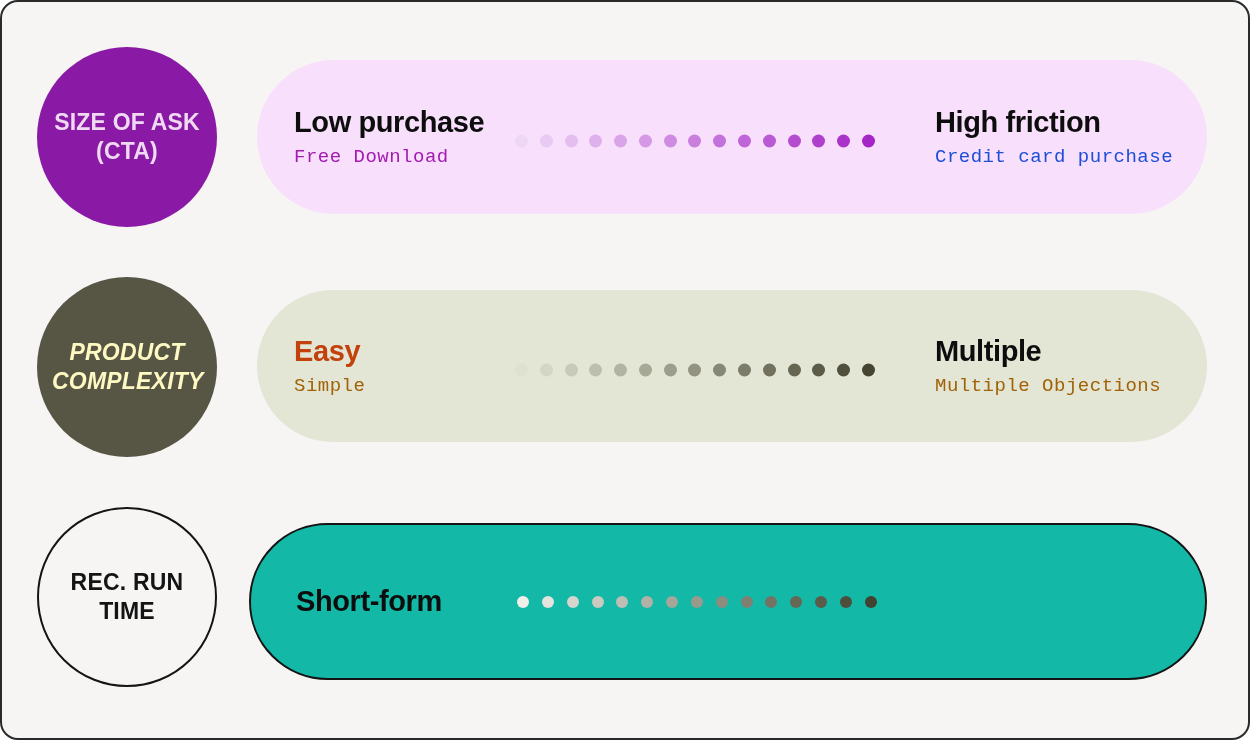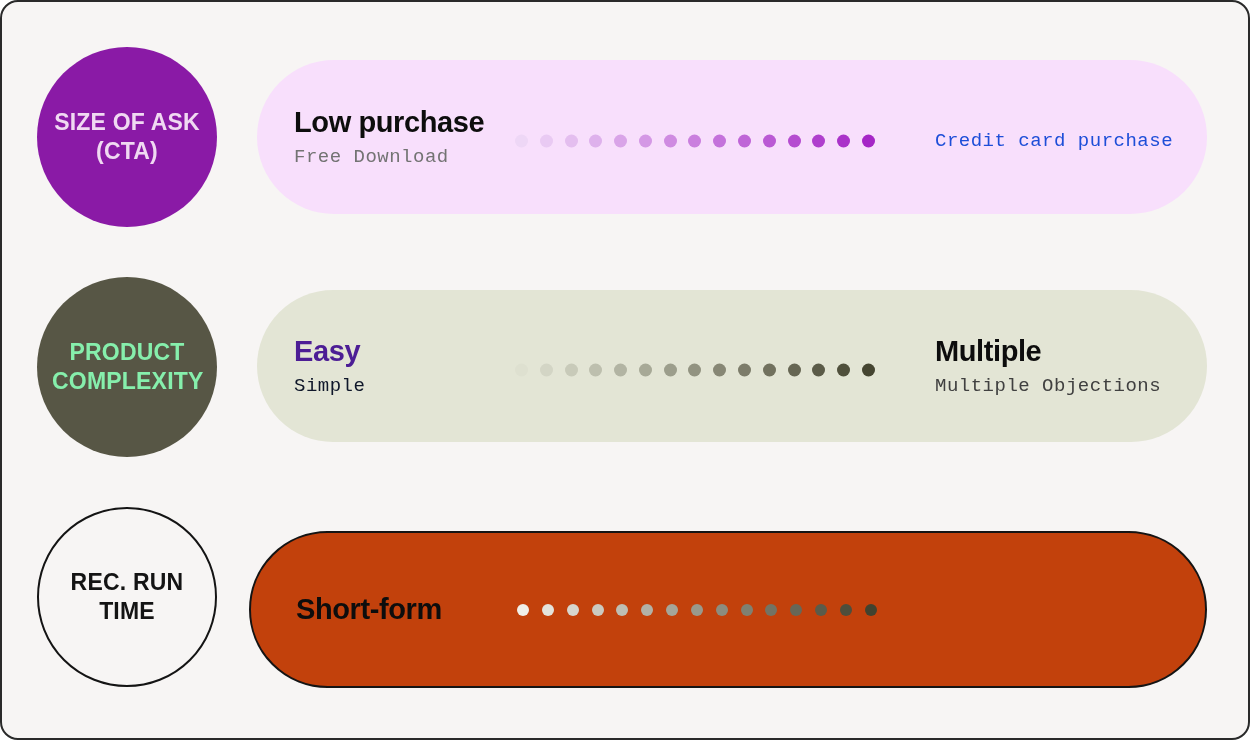--- a/index.html
+++ b/index.html
@@ -50,83 +50,84 @@
 <div class="canvas">
   <div class="card">
 
     <div class="row" style="top:45px">
       <div class="circle" style="background-color: rgb(138, 26, 166); color: rgb(240, 217, 242);">
         <span class="circle-label">SIZE OF ASK (CTA)</span>
       </div>
       <div class="pill" style="top: 13px; width: 950px; height: 154px; background-color: rgb(248, 223, 252);">
         <div class="side left">
           <div class="title" style="color: rgb(13, 13, 13);">Low purchase</div>
-          <div class="subtitle" style="color: #737373;">Free Download</div>
+          <div class="subtitle" style="color: #a21caf;">Free Download</div>
         </div>
         <div class="dots offset">
             <span class="dot" style="height: 13px; width: 13px; background-color: rgb(238, 215, 246);"></span>
             <span class="dot" style="height: 13px; width: 13px; background-color: rgb(233, 202, 243);"></span>
             <span class="dot" style="height: 13px; width: 13px; background-color: rgb(228, 190, 239);"></span>
             <span class="dot" style="height: 13px; width: 13px; background-color: rgb(222, 177, 236);"></span>
             <span class="dot" style="height: 13px; width: 13px; background-color: rgb(217, 164, 232);"></span>
             <span class="dot" style="height: 13px; width: 13px; background-color: rgb(212, 152, 229);"></span>
             <span class="dot" style="height: 13px; width: 13px; background-color: rgb(207, 139, 225);"></span>
             <span class="dot" style="height: 13px; width: 13px; background-color: rgb(202, 127, 222);"></span>
             <span class="dot" style="height: 13px; width: 13px; background-color: rgb(196, 114, 219);"></span>
             <span class="dot" style="height: 13px; width: 13px; background-color: rgb(191, 101, 215);"></span>
             <span class="dot" style="height: 13px; width: 13px; background-color: rgb(186, 89, 212);"></span>
             <span class="dot" style="height: 13px; width: 13px; background-color: rgb(181, 76, 208);"></span>
             <span class="dot" style="height: 13px; width: 13px; background-color: rgb(175, 63, 205);"></span>
             <span class="dot" style="height: 13px; width: 13px; background-color: rgb(170, 51, 201);"></span>
             <span class="dot" style="height: 13px; width: 13px; background-color: rgb(165, 38, 198);"></span>
           </div>
         <div class="side right">
+          <div class="title" style="color: rgb(13, 13, 13);">High friction</div>
           <div class="subtitle" style="color: #1d4ed8;">Credit card purchase</div>
         </div>
       </div>
     </div>
 
     <div class="row" style="top:275px">
-      <div class="circle" style="background-color: rgb(87, 86, 69); color: #86efac;">
+      <div class="circle" style="background-color: rgb(87, 86, 69); color: #fef9c3; font-style: italic;">
         <span class="circle-label">PRODUCT COMPLEXITY</span>
       </div>
       <div class="pill" style="top: 13px; width: 950px; height: 152px; background-color: rgb(227, 229, 213);">
         <div class="side left">
-          <div class="title" style="color: #4c1d95;">Easy</div>
-          <div class="subtitle" style="color: #0f172a;">Simple</div>
+          <div class="title" style="color: #c2410c;">Easy</div>
+          <div class="subtitle" style="color: #a16207;">Simple</div>
         </div>
         <div class="dots offset">
             <span class="dot" style="height: 13px; width: 13px; background-color: rgb(222, 224, 208);"></span>
             <span class="dot" style="height: 13px; width: 13px; background-color: rgb(211, 213, 197);"></span>
             <span class="dot" style="height: 13px; width: 13px; background-color: rgb(200, 202, 185);"></span>
             <span class="dot" style="height: 13px; width: 13px; background-color: rgb(189, 191, 174);"></span>
             <span class="dot" style="height: 13px; width: 13px; background-color: rgb(178, 180, 163);"></span>
             <span class="dot" style="height: 13px; width: 13px; background-color: rgb(167, 169, 151);"></span>
             <span class="dot" style="height: 13px; width: 13px; background-color: rgb(156, 158, 140);"></span>
             <span class="dot" style="height: 13px; width: 13px; background-color: rgb(146, 147, 129);"></span>
             <span class="dot" style="height: 13px; width: 13px; background-color: rgb(135, 135, 117);"></span>
             <span class="dot" style="height: 13px; width: 13px; background-color: rgb(124, 124, 106);"></span>
             <span class="dot" style="height: 13px; width: 13px; background-color: rgb(113, 113, 94);"></span>
             <span class="dot" style="height: 13px; width: 13px; background-color: rgb(102, 102, 83);"></span>
             <span class="dot" style="height: 13px; width: 13px; background-color: rgb(91, 91, 72);"></span>
             <span class="dot" style="height: 13px; width: 13px; background-color: rgb(80, 80, 60);"></span>
             <span class="dot" style="height: 13px; width: 13px; background-color: rgb(69, 69, 49);"></span>
           </div>
         <div class="side right">
           <div class="title" style="color: rgb(13, 13, 13);">Multiple</div>
-          <div class="subtitle" style="color: #404040;">Multiple Objections</div>
+          <div class="subtitle" style="color: #a16207;">Multiple Objections</div>
         </div>
       </div>
     </div>
 
     <div class="row" style="top:505px">
       <div class="circle outlined" style="color: rgb(20, 20, 20); border-color: rgb(20, 20, 20);">
         <span class="circle-label" style="width:135px">REC. RUN TIME</span>
       </div>
-      <div class="pill outlined" style="top: 24px; left: 247px; width: 958px; height: 157px; background-color: #c2410c; border-color: rgb(20, 20, 20);">
+      <div class="pill outlined" style="top: 16px; left: 247px; width: 958px; height: 157px; background-color: #14b8a6; border-color: rgb(20, 20, 20);">
         <div class="side left" style="left:45px">
           <div class="title" style="color: rgb(13, 13, 13);">Short-form</div>
         </div>
         <div class="dots" style="left:266px">
             <span class="dot" style="height: 12px; width: 12px; background-color: rgb(240, 239, 233);"></span>
             <span class="dot" style="height: 12px; width: 12px; background-color: rgb(228, 227, 220);"></span>
             <span class="dot" style="height: 12px; width: 12px; background-color: rgb(215, 214, 206);"></span>
             <span class="dot" style="height: 12px; width: 12px; background-color: rgb(203, 202, 193);"></span>
             <span class="dot" style="height: 12px; width: 12px; background-color: rgb(190, 190, 180);"></span>
             <span class="dot" style="height: 12px; width: 12px; background-color: rgb(178, 177, 167);"></span>

